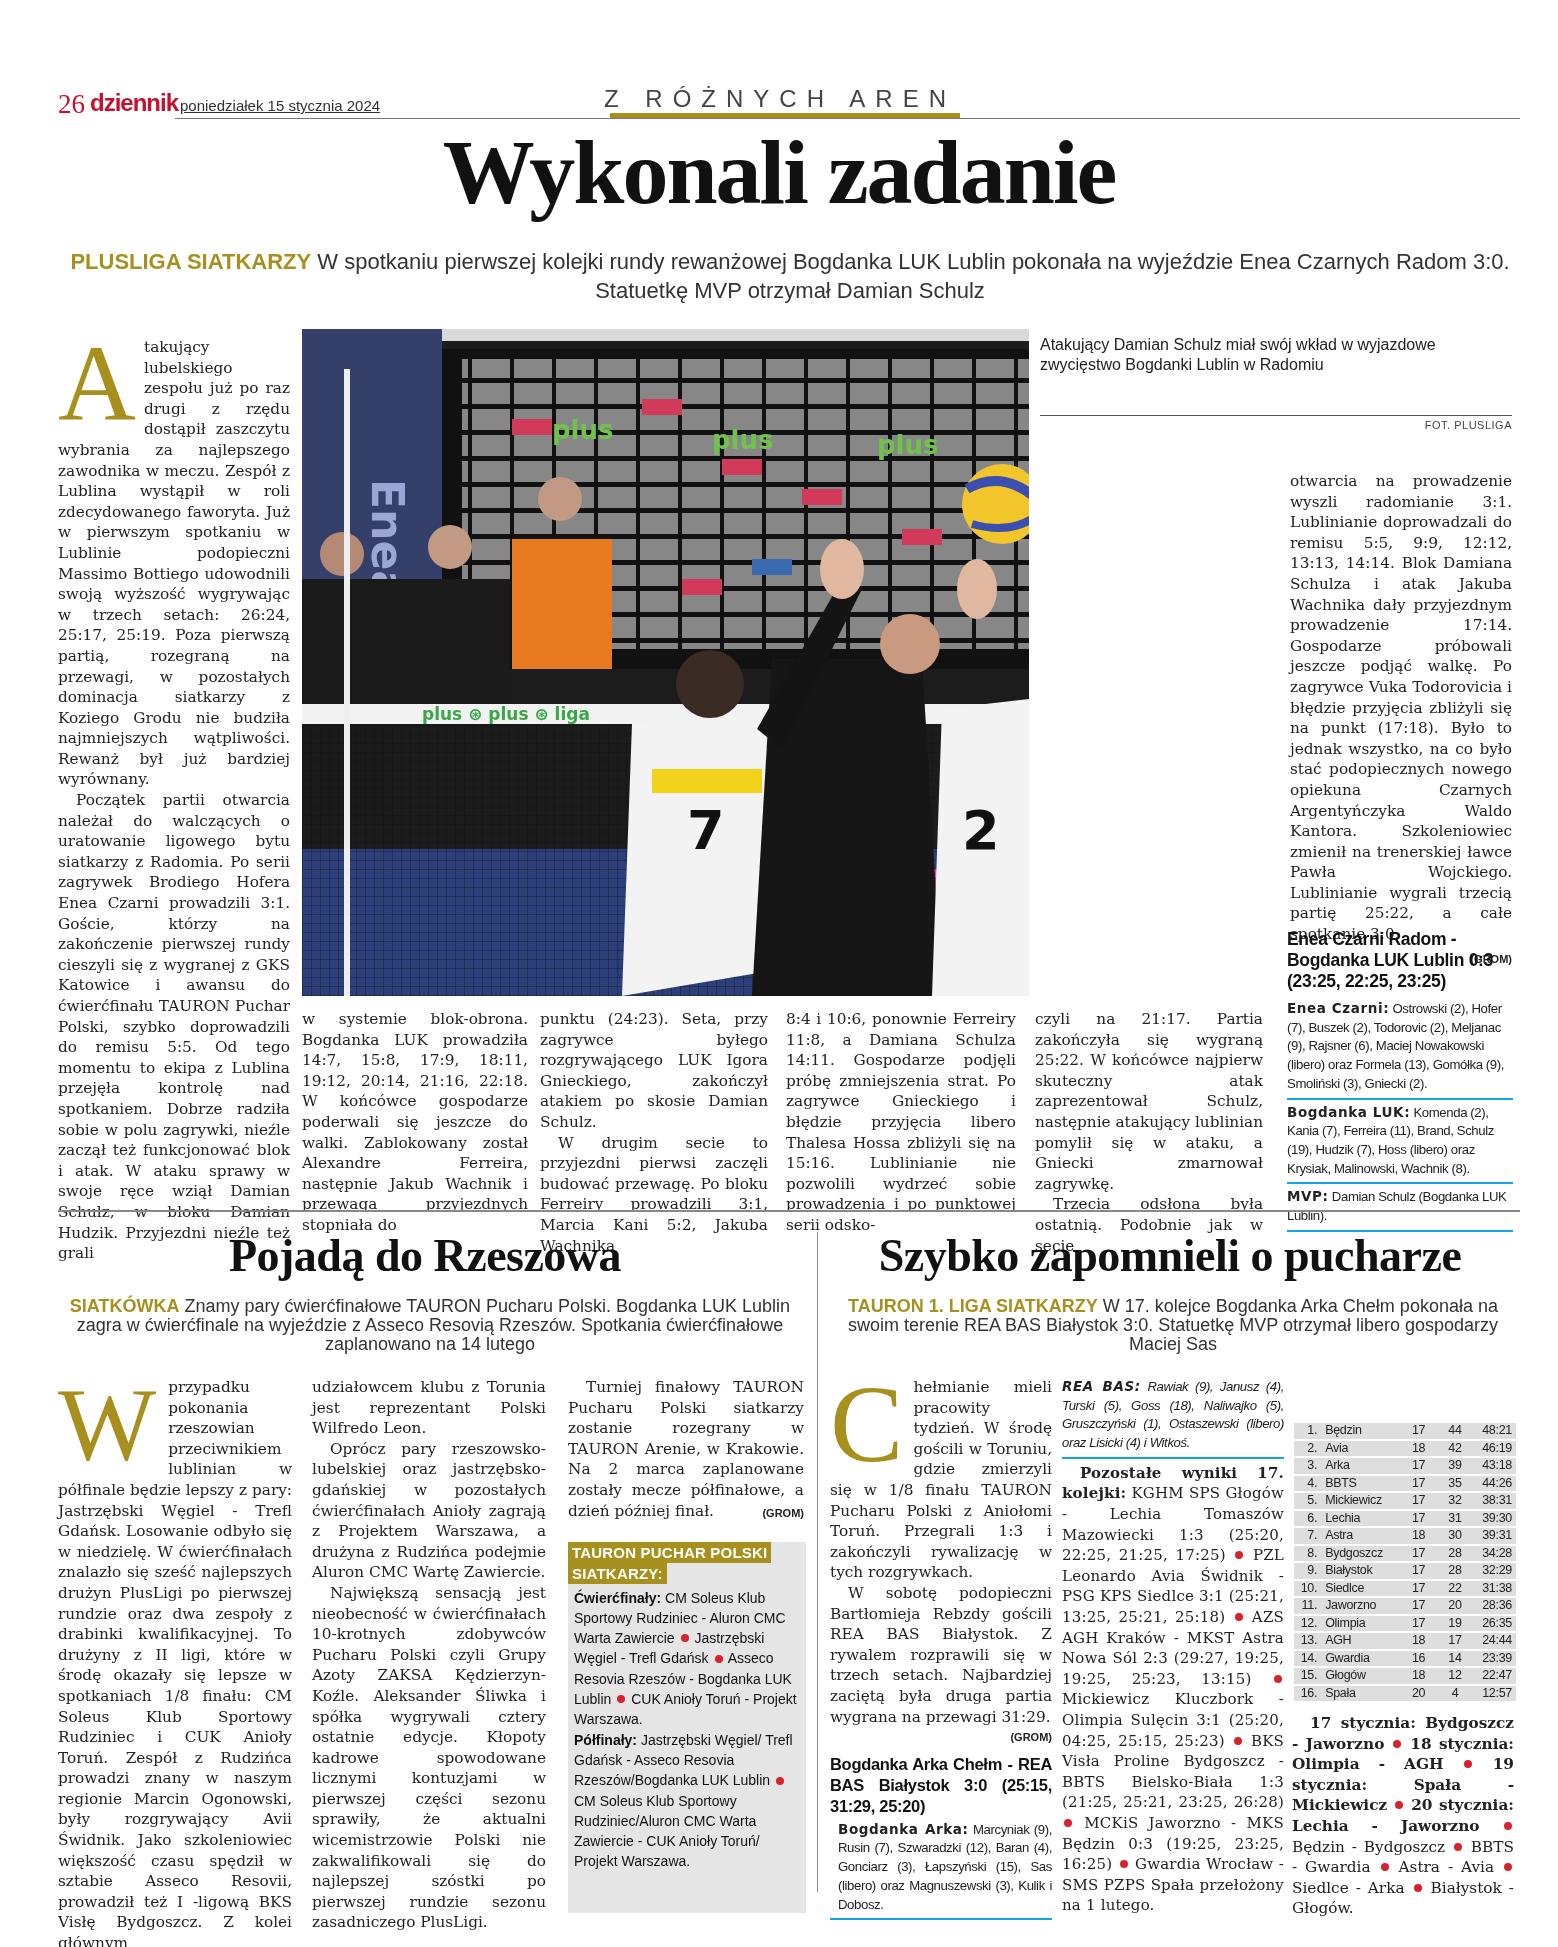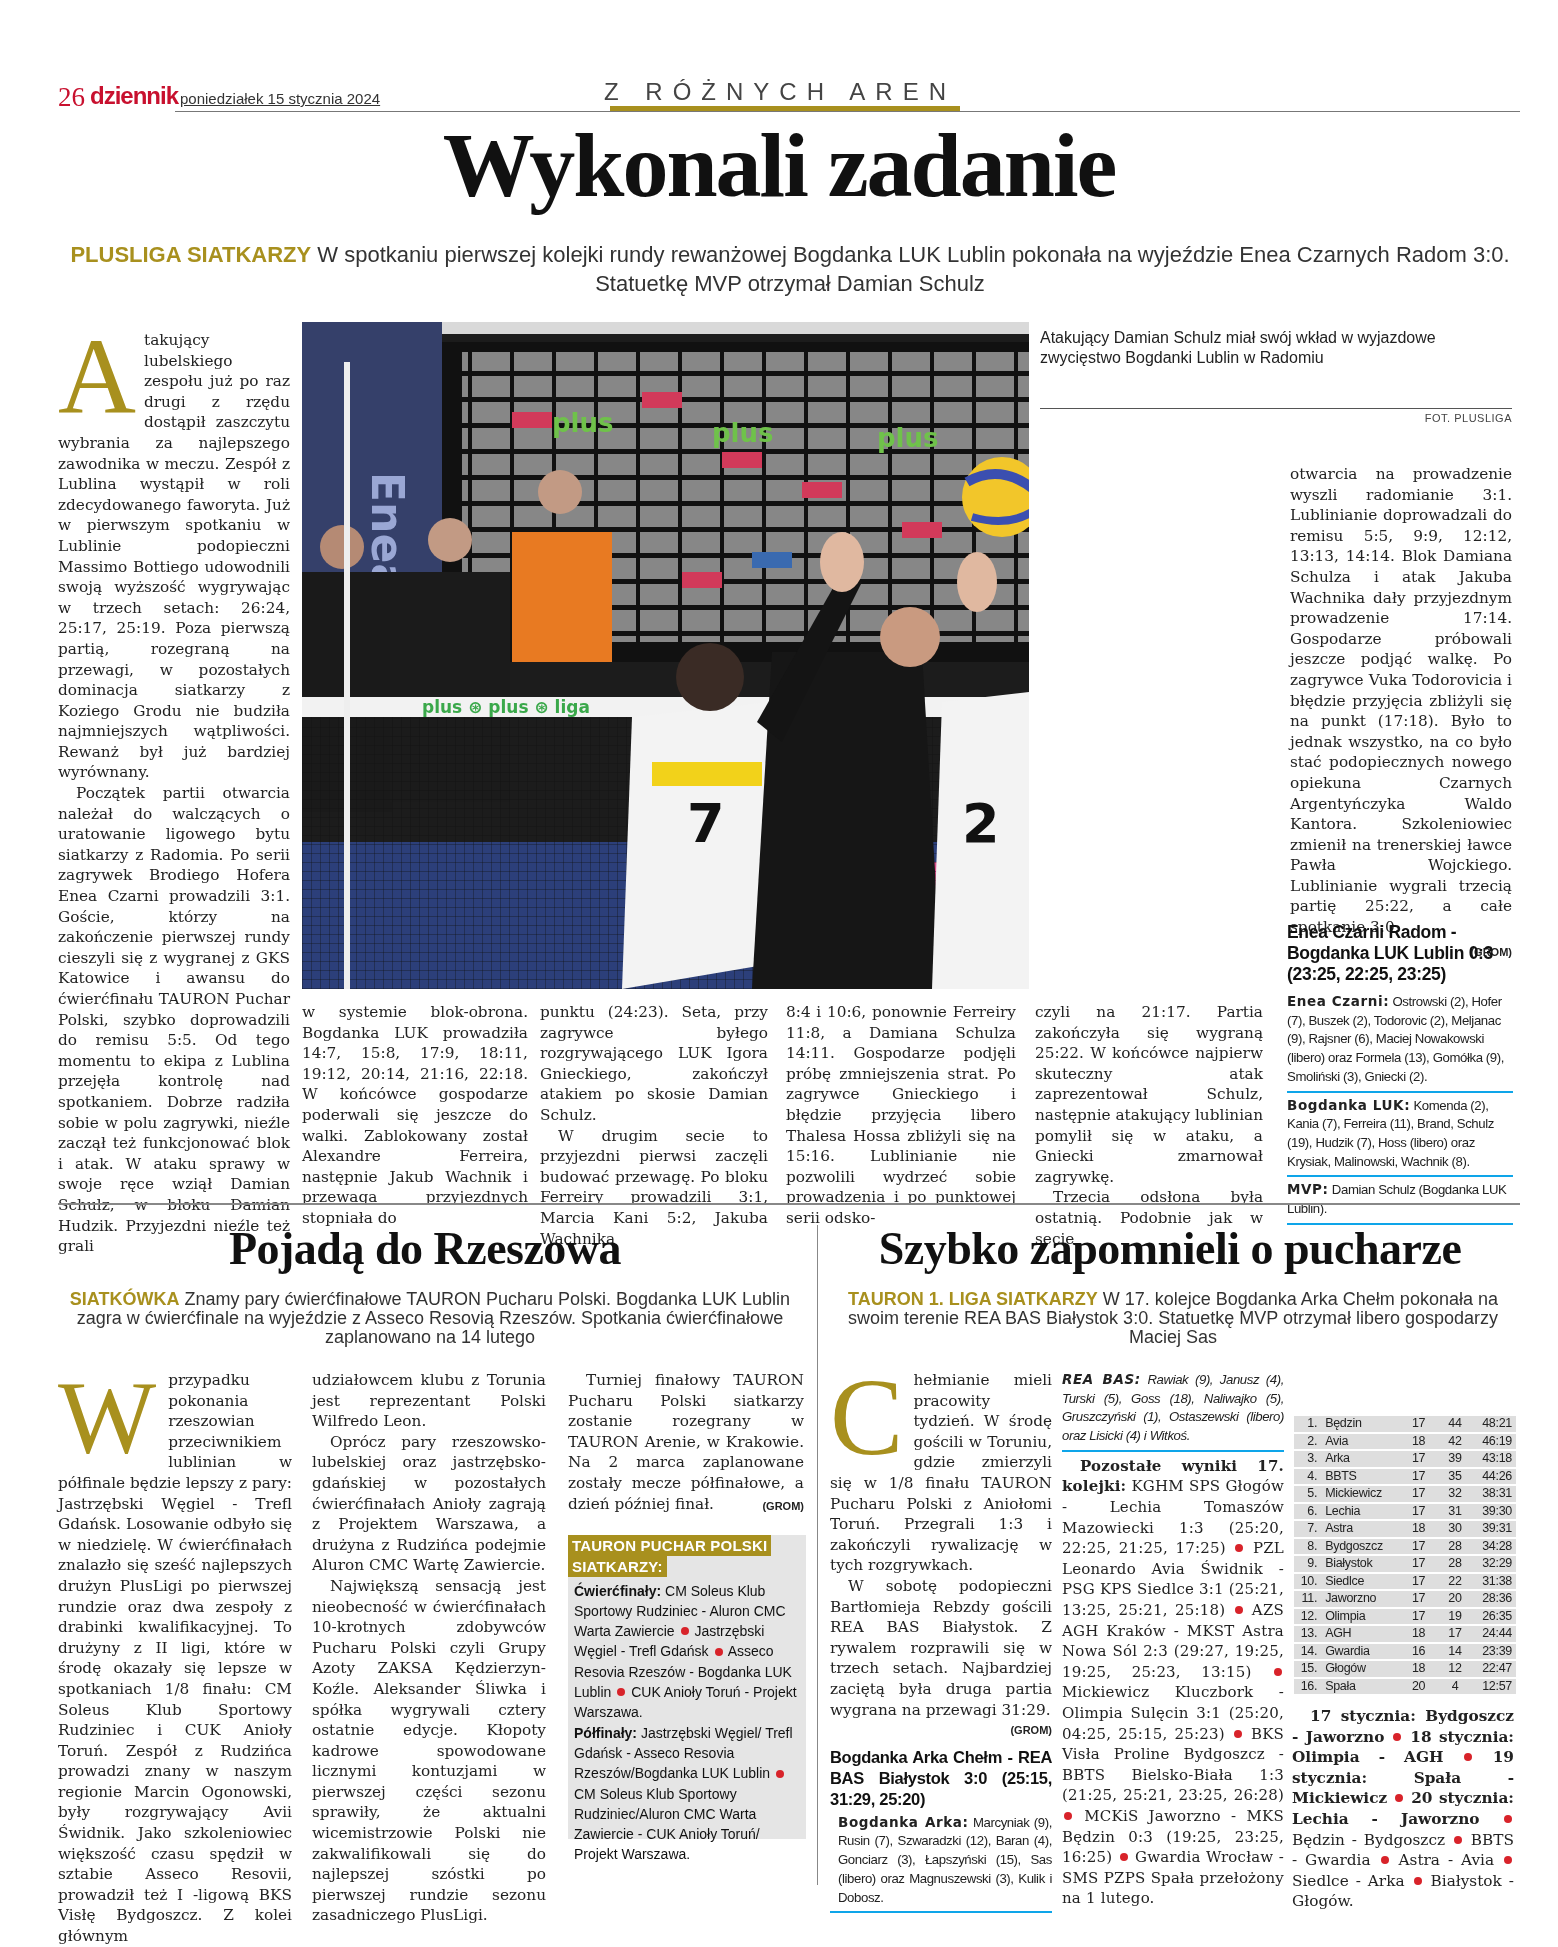--- a/index.html
+++ b/index.html
@@ -1,19 +1,19 @@
 <!DOCTYPE html>
 <html><head>
 <meta charset="utf-8">
 <style>
   * { box-sizing: border-box; margin: 0; padding: 0; }
   html, body { width: 1558px; height: 1947px; background: #ffffff; overflow: hidden; }
   body { position: relative; font-family: "DejaVu Serif", serif; color: #222; }
 
-  .abs { position: absolute; }
+  .abs { position: absolute; margin-top: 7px; }
 
   
   .pagenum { left: 58px; top: 82px; font-family: "Liberation Serif", serif; font-size: 27px; color: #c8102e; }
   .brand { left: 90px; top: 82px; font-family: "Liberation Sans", sans-serif; font-weight: bold; font-size: 24px; color: #c8102e; letter-spacing: -1px; }
   .dateline { left: 180px; top: 90px; font-family: "Liberation Sans", sans-serif; font-size: 15px; color: #333; text-decoration: underline; }
   .header-rule { left: 175px; top: 111px; width: 1345px; height: 1px; background: #777; }
   .section-label { left: 580px; top: 78px; width: 400px; text-align: center; font-family: "Liberation Sans", sans-serif; font-size: 24px; letter-spacing: 10px; color: #444; font-weight: 300; }
   .section-underline { left: 610px; top: 106px; width: 350px; height: 5px; background: #a8901e; }
 
   .headline-main { left: 0; top: 112px; width: 1558px; text-align: center; font-family: "Liberation Serif", serif; font-weight: bold; font-size: 92px; color: #111; letter-spacing: -2px; }
@@ -39,21 +39,21 @@
   .box-title { font-family: "Liberation Sans", sans-serif; font-weight: bold; font-size: 17.5px; line-height: 21px; color: #111; letter-spacing: -0.3px; }
   .box-entry { font-family: "Liberation Sans", sans-serif; font-size: 13.2px; line-height: 18.7px; color: #222; padding: 3px 0 4px 0; border-bottom: 2px solid #0ea5e9; letter-spacing: -0.4px; }
   .box-entry b { font-family: "DejaVu Sans", sans-serif; font-size: 13.5px; letter-spacing: 0.6px; }
 
   .h-divider { left: 58px; top: 1203px; width: 1462px; height: 2px; background: #888; }
   .v-divider { left: 817px; top: 1225px; width: 1px; height: 660px; background: #888; }
 
   .headline-sub { font-family: "Liberation Serif", serif; font-weight: bold; font-size: 46px; color: #111; text-align: center; letter-spacing: -0.5px; }
   .lead-sub { font-size: 18px; line-height: 19px; }
 
-  .cup-box { left: 568px; top: 1535px; width: 238px; height: 304px; background: #e5e5e5; padding: 0 6px 6px 6px; font-family: "Liberation Sans", sans-serif; font-size: 14px; line-height: 20.3px; color: #111; }
+  .cup-box { left: 568px; top: 1535px; width: 238px; height: 371px; background: #e5e5e5; padding: 0 6px 6px 6px; font-family: "Liberation Sans", sans-serif; font-size: 14px; line-height: 20.3px; color: #111; }
   .cup-box .tag { display: inline-block; background: #a8901e; color: #fff; font-weight: bold; font-size: 15px; line-height: 17px; padding: 2px 4px; margin-left: -6px; letter-spacing: 0.2px; }
   .cup-box b { font-weight: bold; }
   .dot { display: inline-block; width: 8px; height: 8px; border-radius: 50%; background: #d8232a; vertical-align: middle; margin: 0 2px 2px 2px; }
 
   table.standings { border-collapse: separate; border-spacing: 0 2px; font-family: "Liberation Sans", sans-serif; font-size: 12.5px; color: #222; letter-spacing: -0.3px; }
   table.standings td { background: #dedede; height: 15.5px; line-height: 15px; padding: 0 2px; }
   table.standings td.pos { text-align: right; width: 26px; }
   table.standings td.team { width: 84px; padding-left: 6px; }
   table.standings td.num { text-align: center; width: 40px; }
   table.standings td.ratio { text-align: right; width: 44px; padding-right: 4px; }

